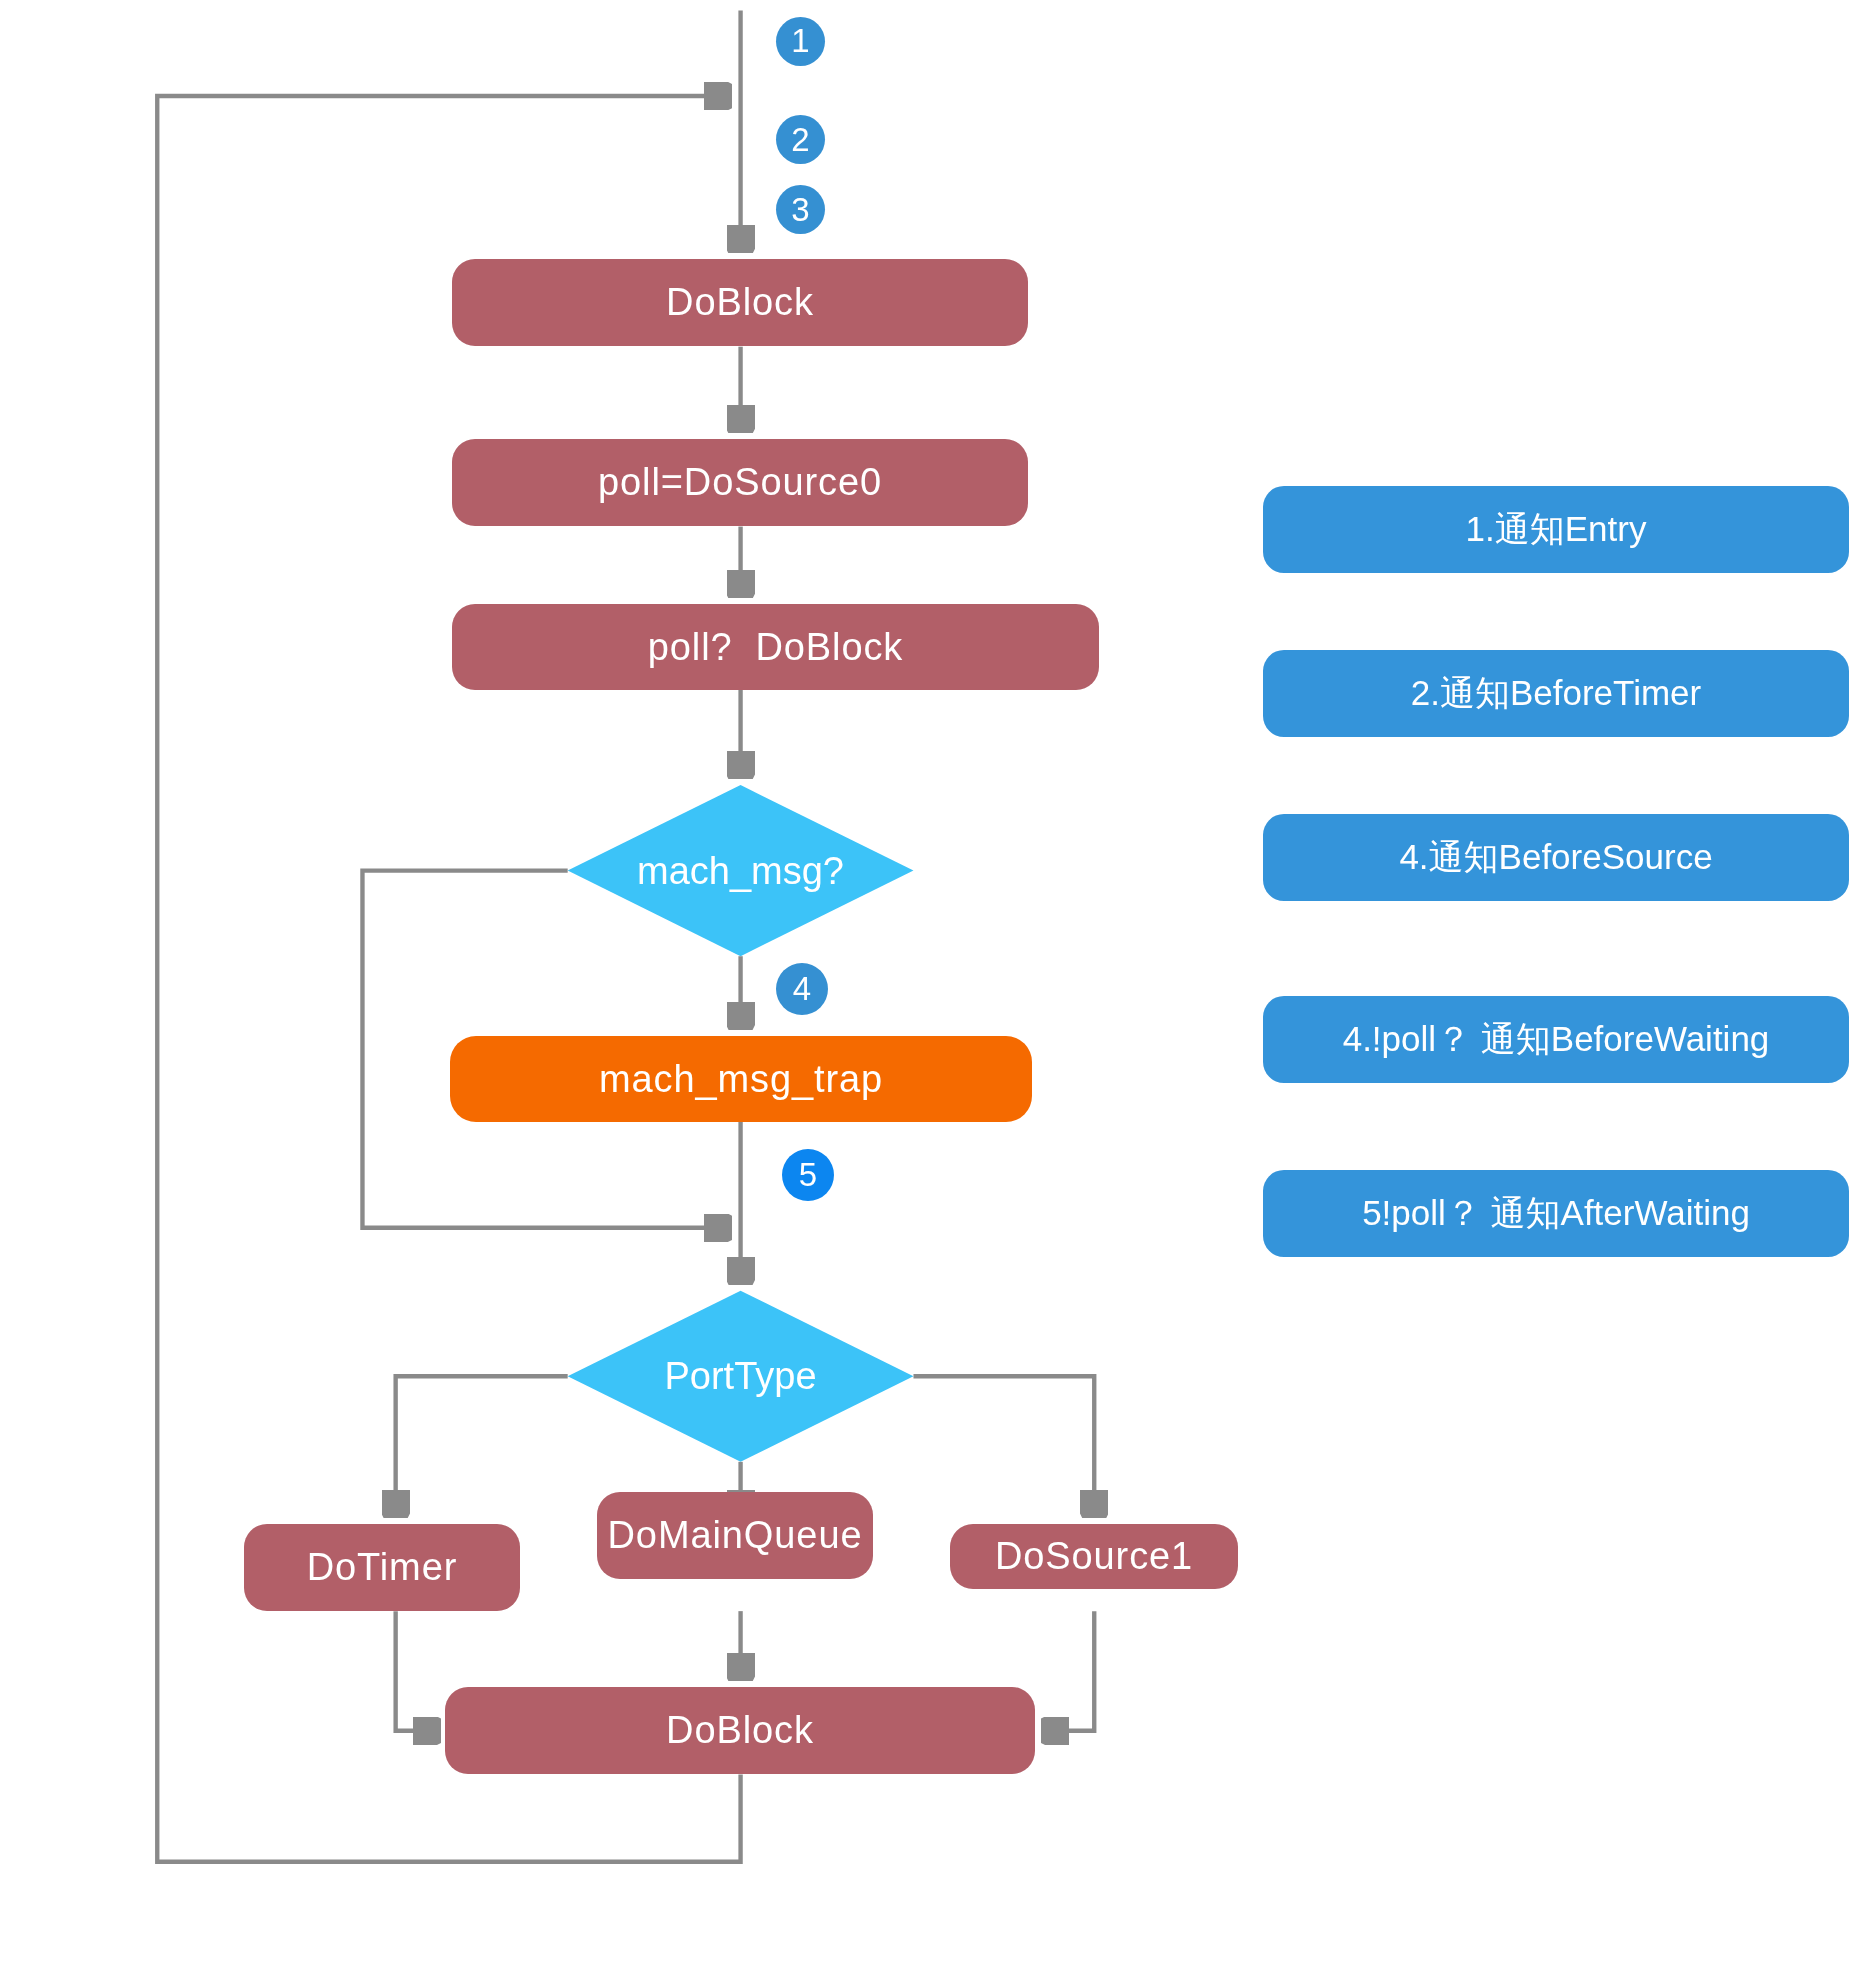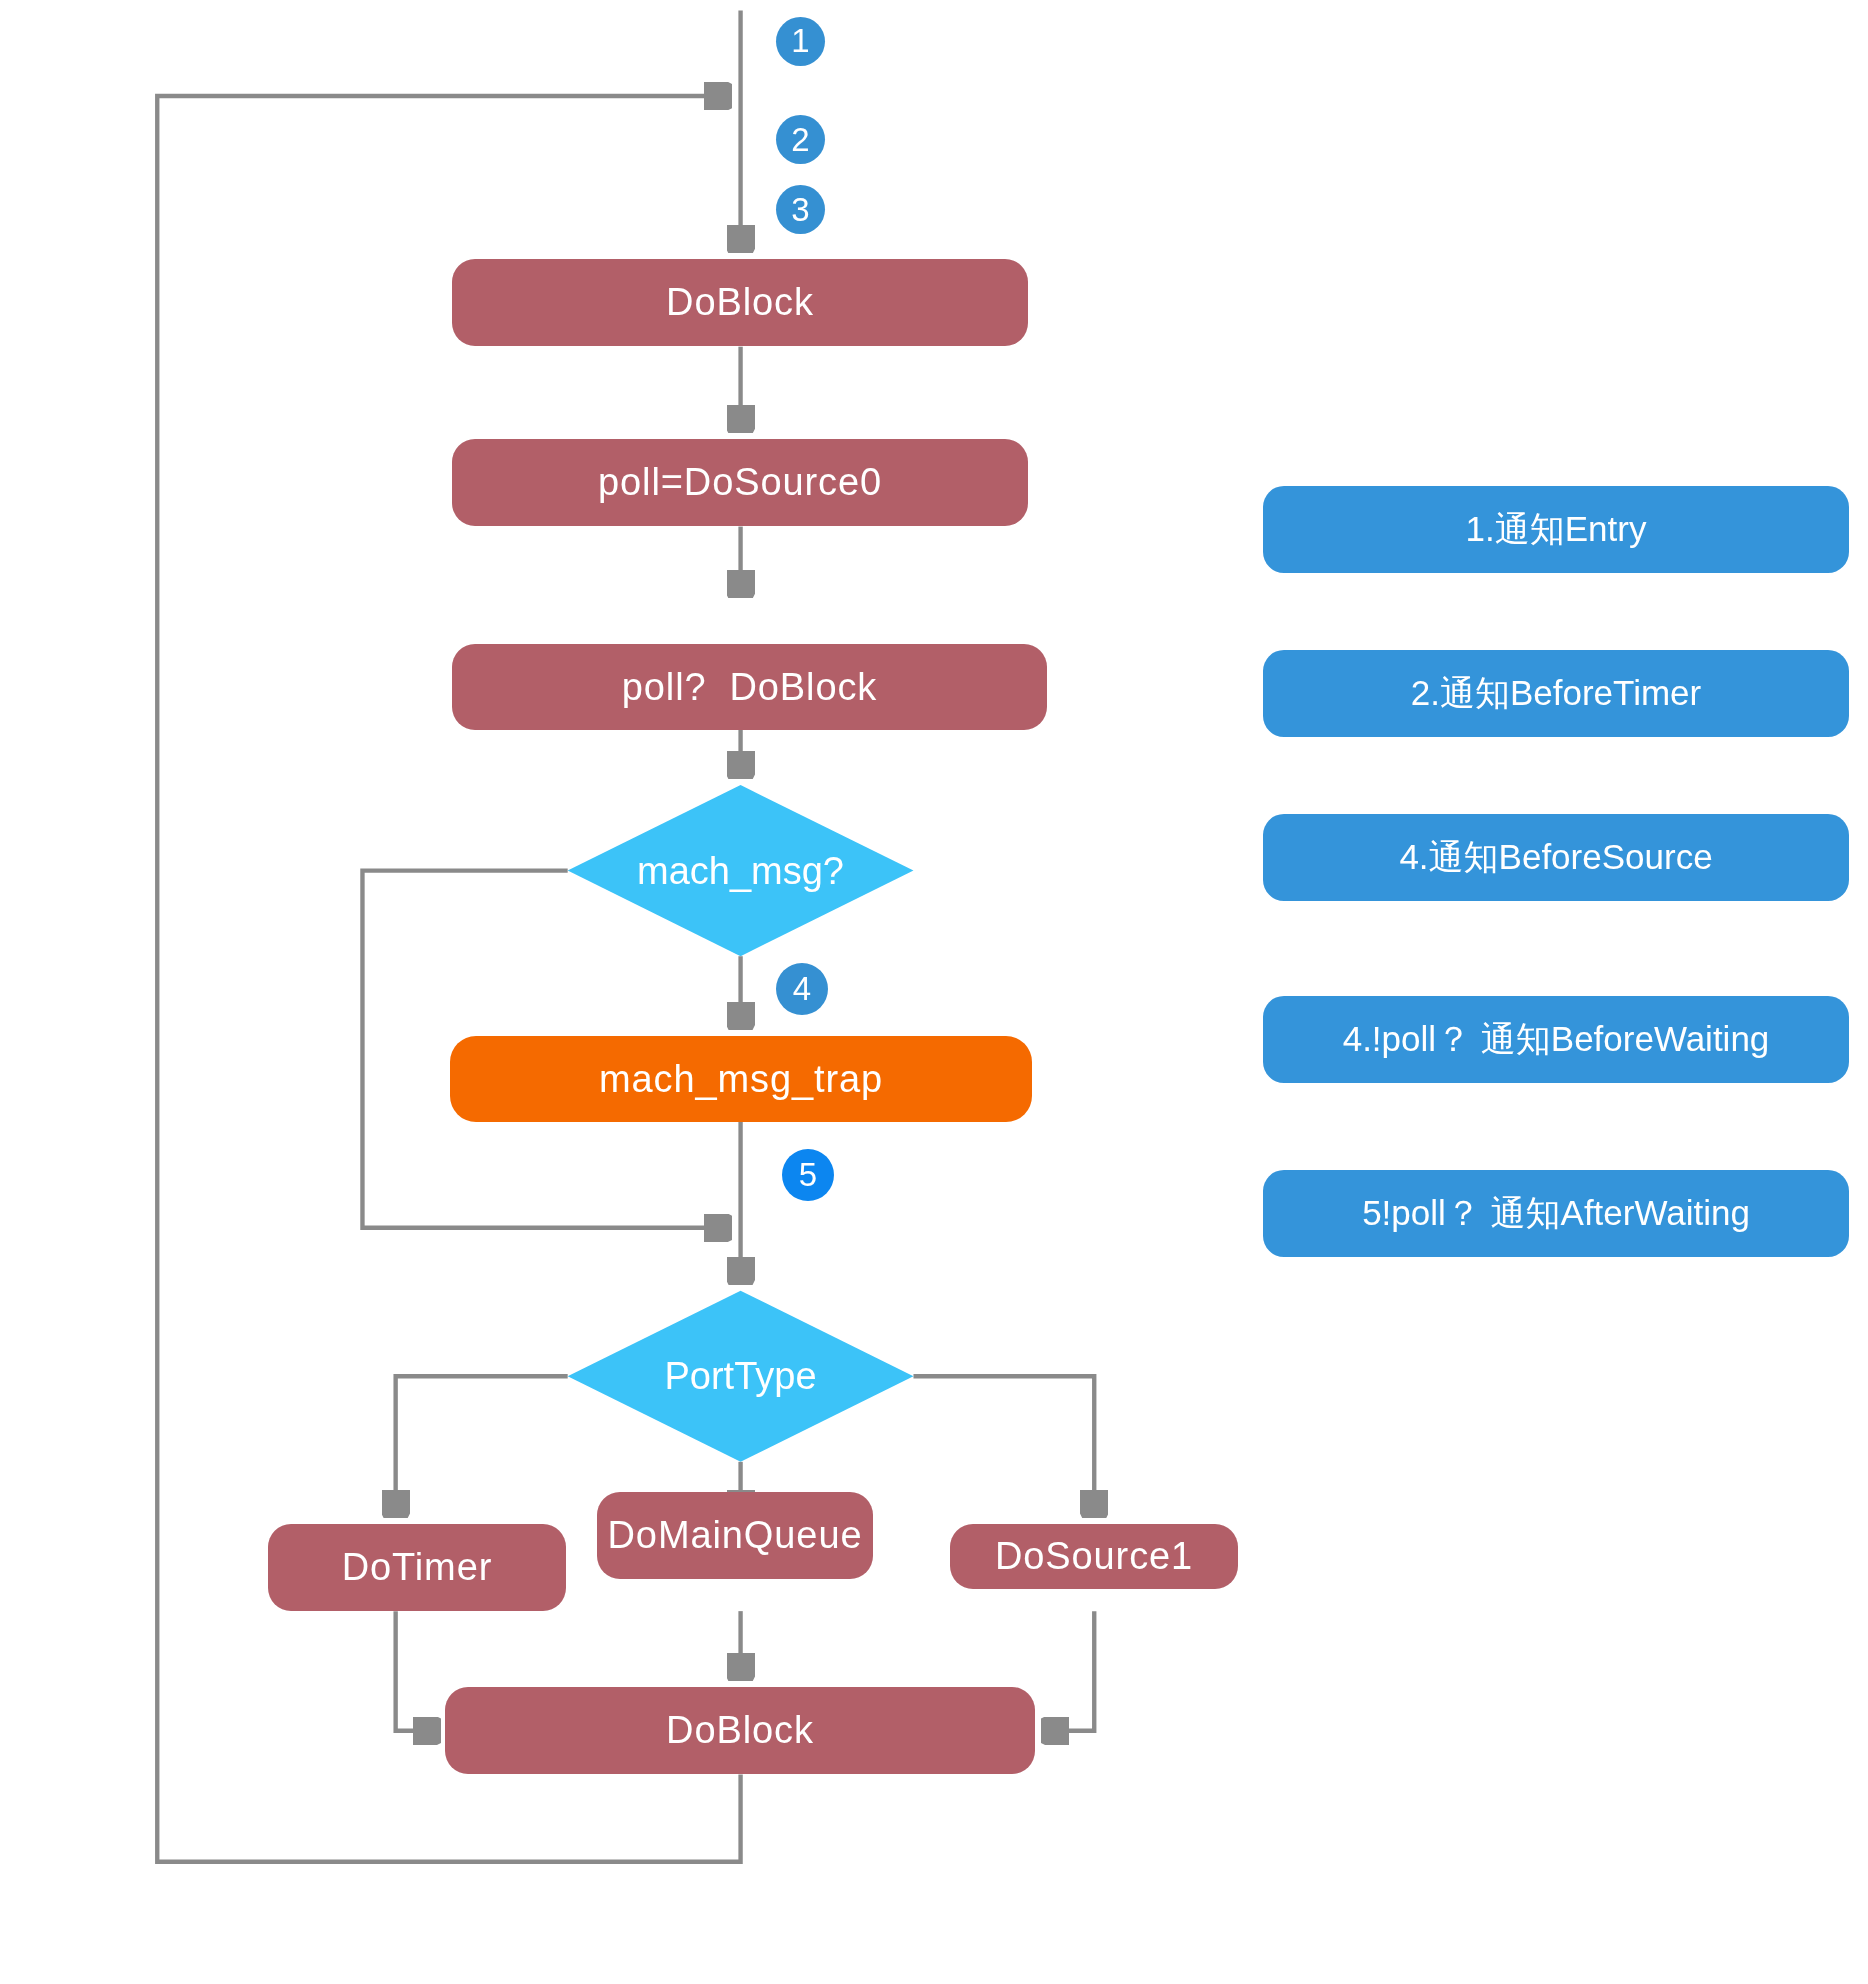--- a/index.html
+++ b/index.html
@@ -67,29 +67,29 @@
     <path d="M848 2032 V 2132 H 180 V 110 H 836" marker-end="url(#arrow)"></path>
 
     <polygon class="diamond" points="848,899 1046,997 848,1095 650,997"></polygon>
     <polygon class="diamond" points="848,1478 1046,1576 848,1674 650,1576"></polygon>
   </svg>
 
   <div class="node" style="left:452px;top:259px;width:576px;height:87px;">DoBlock</div>
 
   <div class="node" style="left:452px;top:439px;width:576px;height:87px;">poll=DoSource0</div>
 
-  <div class="node" style="left:452px;top:604px;width:595px;height:86px;margin-top:40px;">poll?&nbsp; DoBlock</div>
+  <div class="node" style="left:452px;top:604px;width:647px;height:86px;">poll?&nbsp; DoBlock</div>
 
   <div class="diamond-label" style="left:566px;top:845px;">mach_msg?</div>
 
   <div class="node orange" style="left:450px;top:1036px;width:582px;height:86px;">mach_msg_trap</div>
 
   <div class="diamond-label" style="left:566px;top:1350px;">PortType</div>
 
-  <div class="node" style="left:268px;top:1524px;width:298px;height:87px;">DoTimer</div>
+  <div class="node" style="left:244px;top:1524px;width:276px;height:87px;">DoTimer</div>
 
   <div class="node" style="left:597px;top:1492px;width:276px;height:87px;">DoMainQueue</div>
 
   <div class="node" style="left:950px;top:1524px;width:288px;height:65px;">DoSource1</div>
 
   <div class="node" style="left:445px;top:1687px;width:590px;height:87px;">DoBlock</div>
 
   <div class="circle" style="left:776px;top:16.6px;">1</div>
   <div class="circle" style="left:776px;top:115px;">2</div>
   <div class="circle" style="left:776px;top:185px;">3</div>

